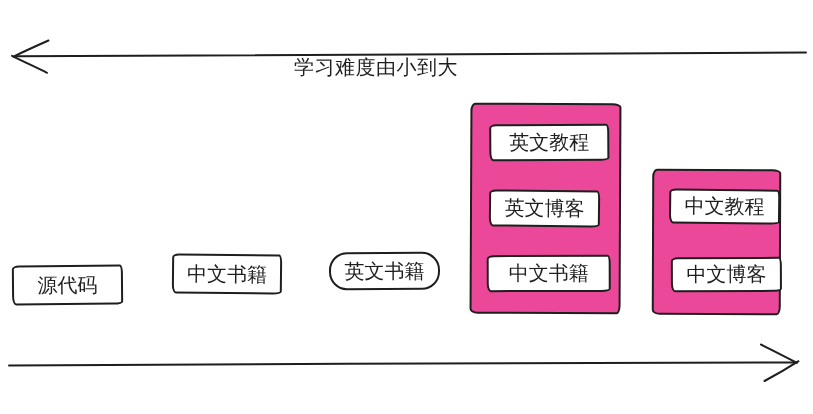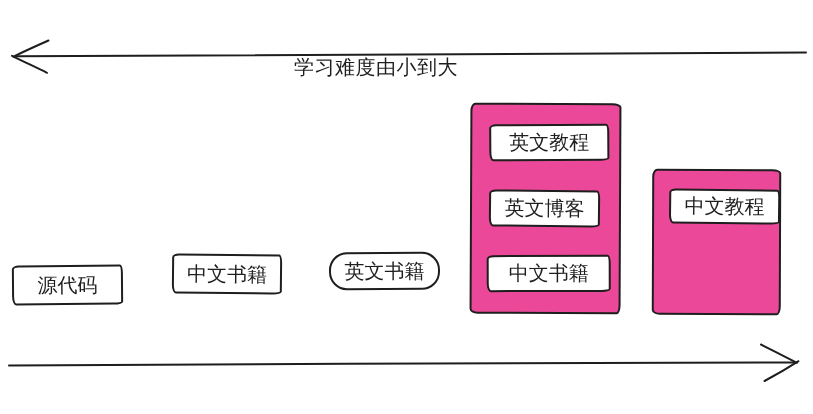--- a/index.html
+++ b/index.html
@@ -114,15 +114,18 @@
     </div>
     <div class="box b-cnbook">
       <span>中文书籍</span>
     </div>
   </div>
 
   <div class="group g-cn">
     <div class="box b-cntut">
       <span>中文教程</span>
     </div>
+    <div class="box b-cnblog">
+      <span>中文博客</span>
+    </div>
   </div>
 
 </div>
 
 </body></html>

